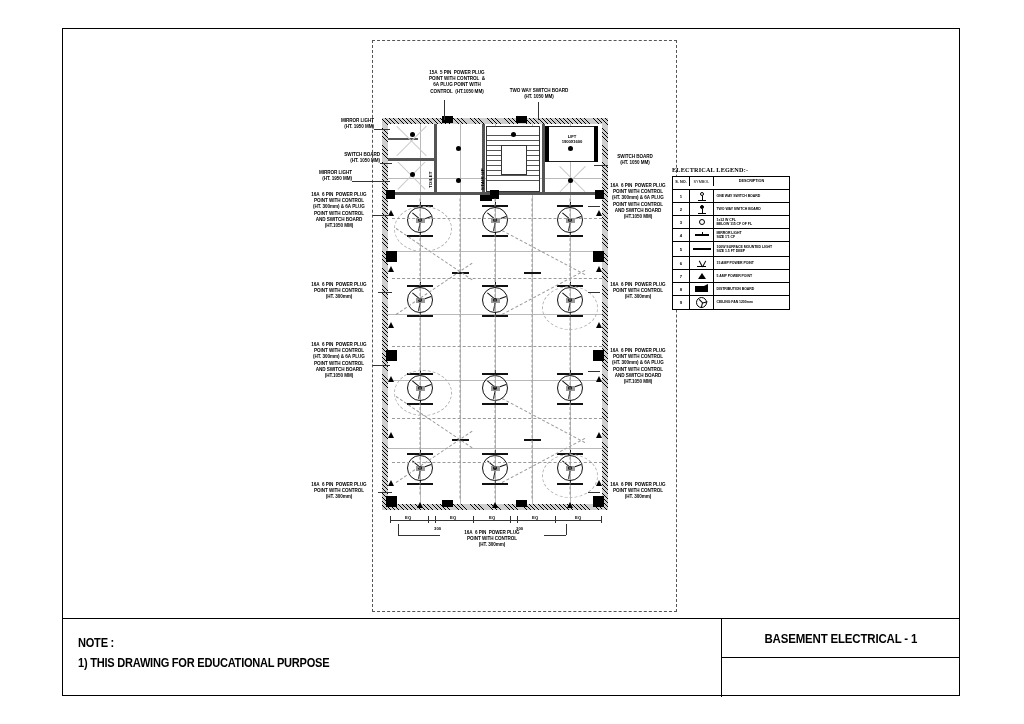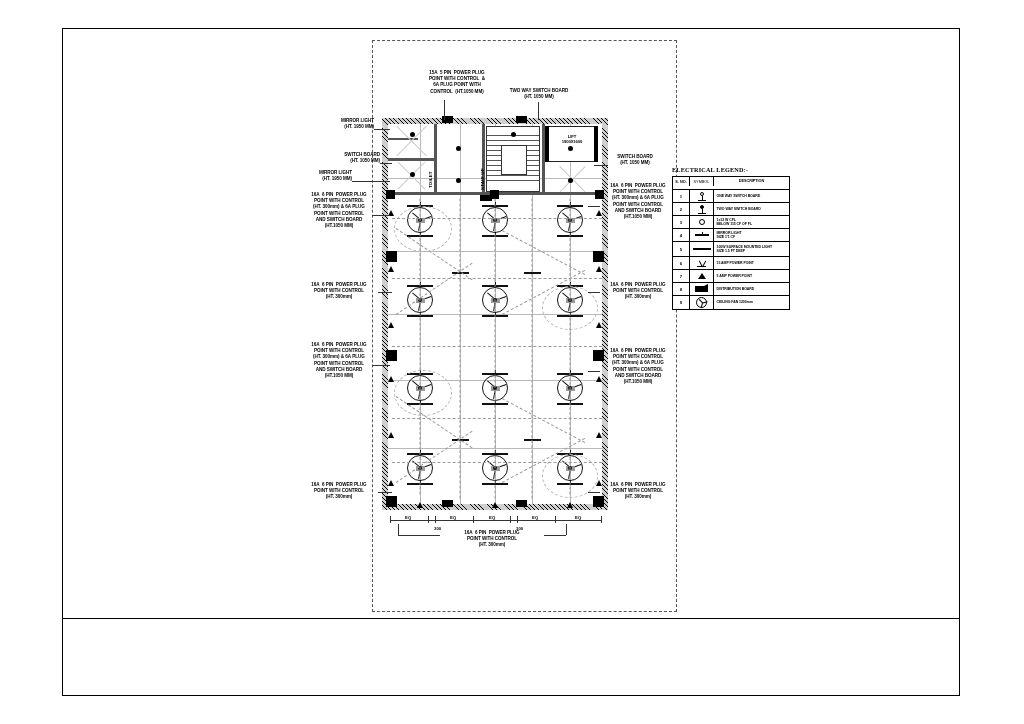--- a/index.html
+++ b/index.html
@@ -589,17 +589,24 @@
           <div class="bl" style="transform:rotate(15deg)"></div>
           <div class="bl" style="transform:rotate(135deg)"></div>
           <div class="bl" style="transform:rotate(255deg)"></div>
         </div>
       </div>
       <div class="lg-c3">CEILING FAN 1200mm</div>
     </div>
   </div>
 
   <div class="titleblock">
+    <div class="tb-left">
+      <div class="tb-note-line">NOTE :</div>
+      <div class="tb-note-line">1) THIS DRAWING FOR EDUCATIONAL PURPOSE</div>
+    </div>
     <div class="tb-right">
+      <div class="tb-right-row top">
+        <span class="tb-title-txt">BASEMENT ELECTRICAL - 1</span>
+      </div>
     </div>
   </div>
 
 </div>
 
 </body></html>

